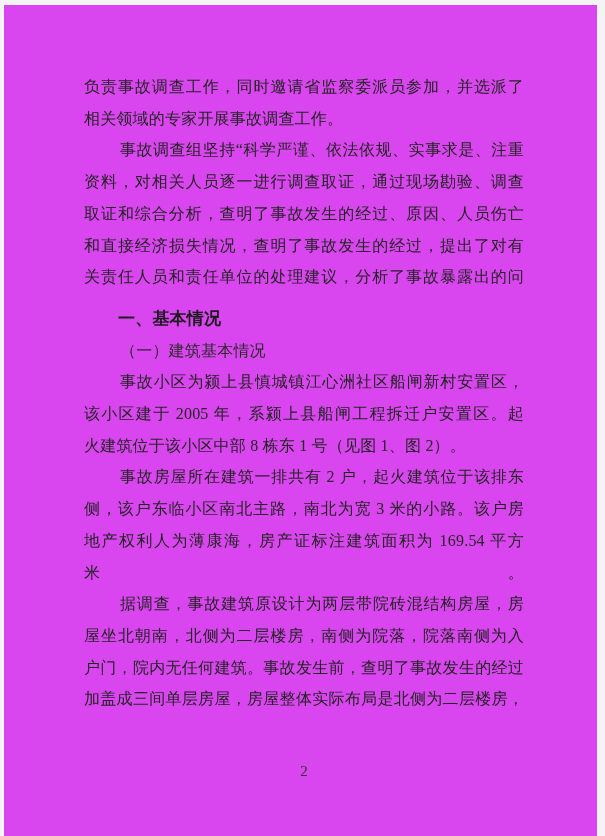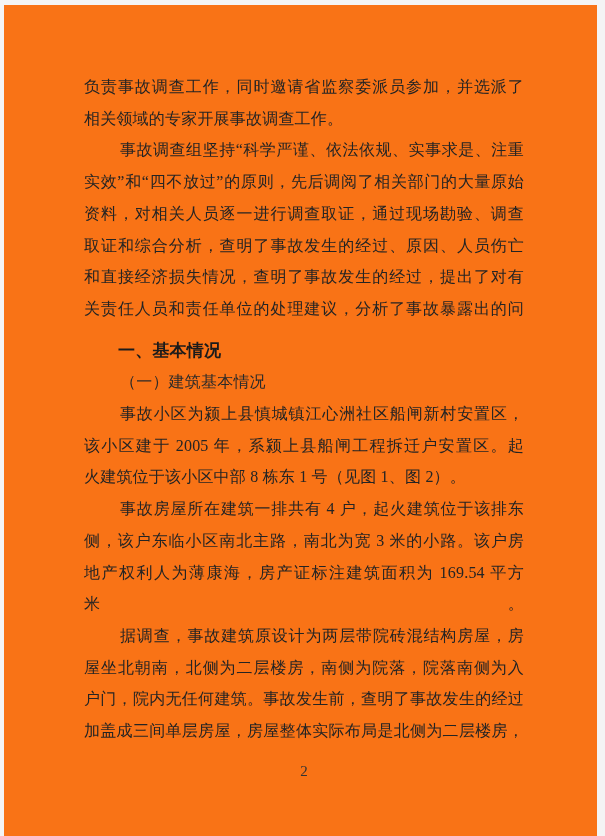--- a/index.html
+++ b/index.html
@@ -13,21 +13,21 @@
     background: #f4f4f4;
     font-family: "Liberation Serif", serif;
     overflow: hidden;
   }
   .page {
     position: absolute;
     left: 4px;
     top: 5px;
     width: 593px;
     height: 831px;
-    background: #f97316;
+    background: #d946ef;
   }
   .textblock {
     position: absolute;
     left: 80px;
     top: 66px;
     width: 440px;
   }
   .line {
     font-size: 16px;
     line-height: 31.7px;
@@ -71,35 +71,34 @@
 <body>
 
 <div class="page">
 
   <div class="textblock">
 
     <div class="line justify">负责事故调查工作，同时邀请省监察委派员参加，并选派了</div>
     <div class="line">相关领域的专家开展事故调查工作。</div>
 
     <div class="line justify indent">事故调查组坚持“科学严谨、依法依规、实事求是、注重</div>
-    <div class="line justify">实效”和“四不放过”的原则，先后调阅了相关部门的大量原始</div>
     <div class="line justify">资料，对相关人员逐一进行调查取证，通过现场勘验、调查</div>
     <div class="line justify">取证和综合分析，查明了事故发生的经过、原因、人员伤亡</div>
     <div class="line justify">和直接经济损失情况，查明了事故发生的经过，提出了对有</div>
     <div class="line justify">关责任人员和责任单位的处理建议，分析了事故暴露出的问</div>
 
     <div class="line h1">一、基本情况</div>
 
     <div class="line h2">（一）建筑基本情况</div>
 
     <div class="line justify indent">事故小区为颍上县慎城镇江心洲社区船闸新村安置区，</div>
     <div class="line justify">该小区建于 2005 年，系颍上县船闸工程拆迁户安置区。起</div>
     <div class="line">火建筑位于该小区中部 8 栋东 1 号（见图 1、图 2）。</div>
 
-    <div class="line justify indent">事故房屋所在建筑一排共有 4 户，起火建筑位于该排东</div>
+    <div class="line justify indent">事故房屋所在建筑一排共有 2 户，起火建筑位于该排东</div>
     <div class="line justify">侧，该户东临小区南北主路，南北为宽 3 米的小路。该户房</div>
     <div class="line justify">地产权利人为薄康海，房产证标注建筑面积为 169.54 平方米。</div>
 
     <div class="line justify indent">据调查，事故建筑原设计为两层带院砖混结构房屋，房</div>
     <div class="line justify">屋坐北朝南，北侧为二层楼房，南侧为院落，院落南侧为入</div>
     <div class="line justify">户门，院内无任何建筑。事故发生前，查明了事故发生的经过</div>
     <div class="line justify">加盖成三间单层房屋，房屋整体实际布局是北侧为二层楼房，</div>
 
   </div>
 

